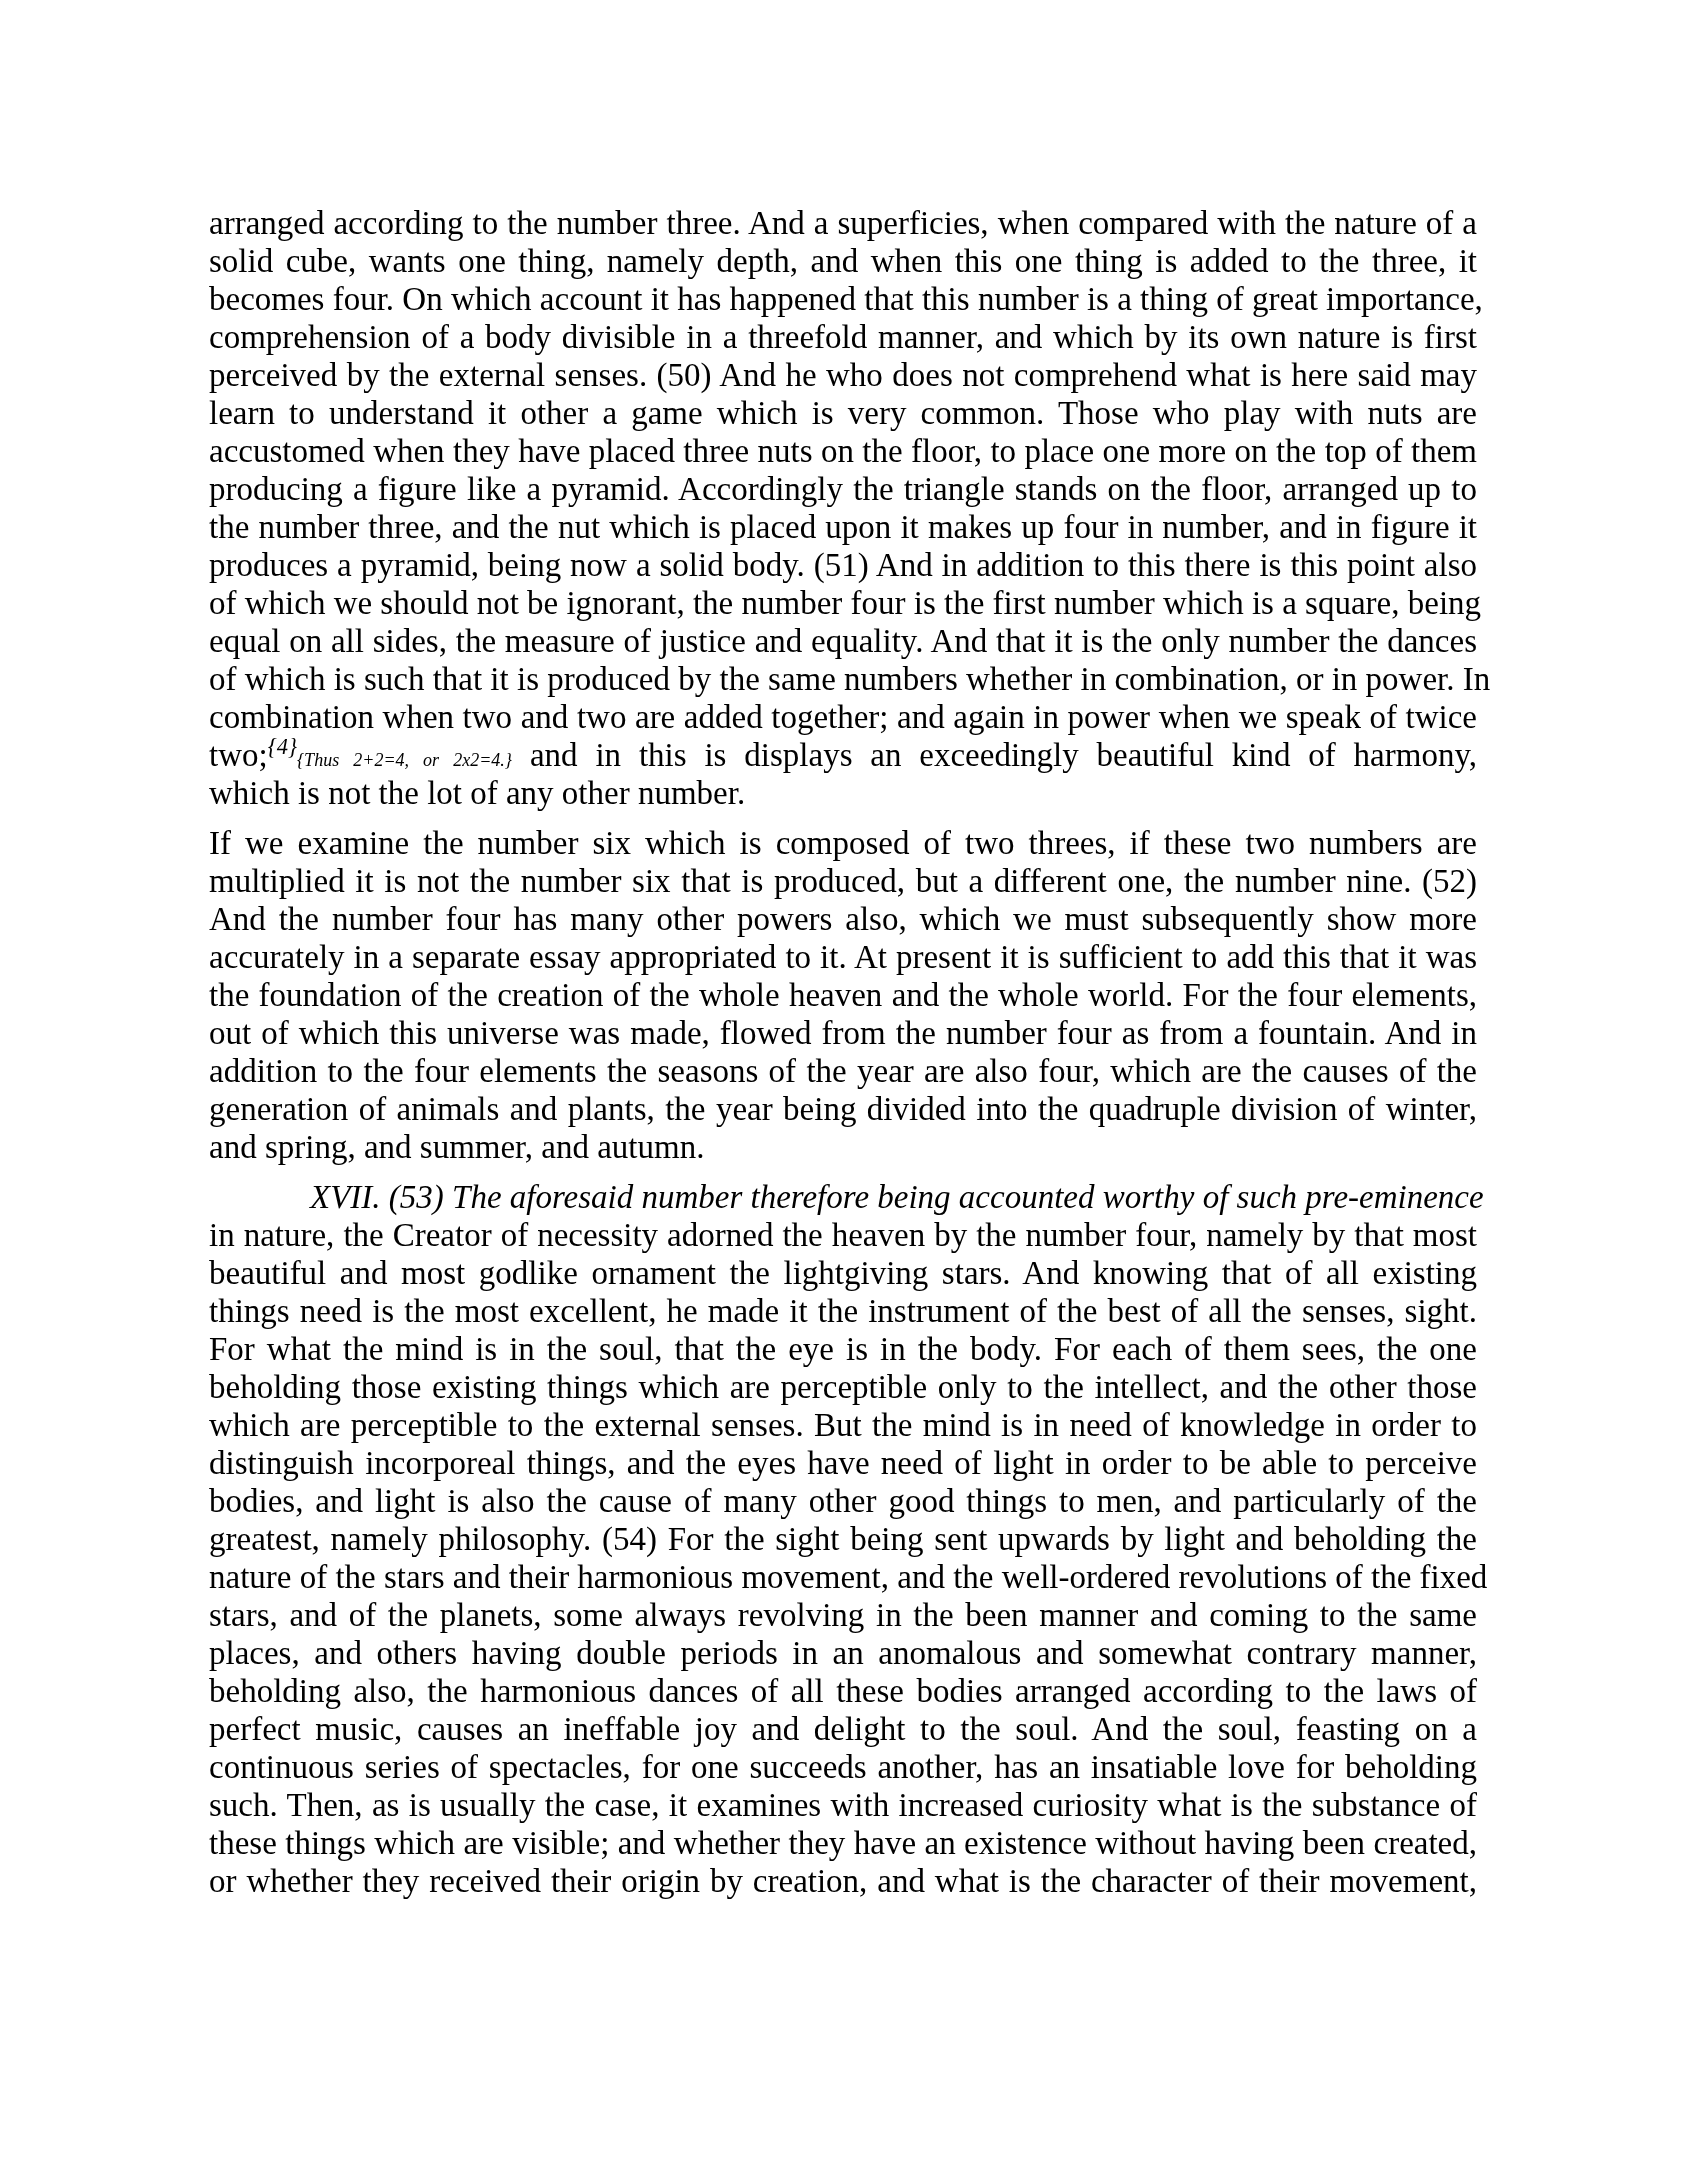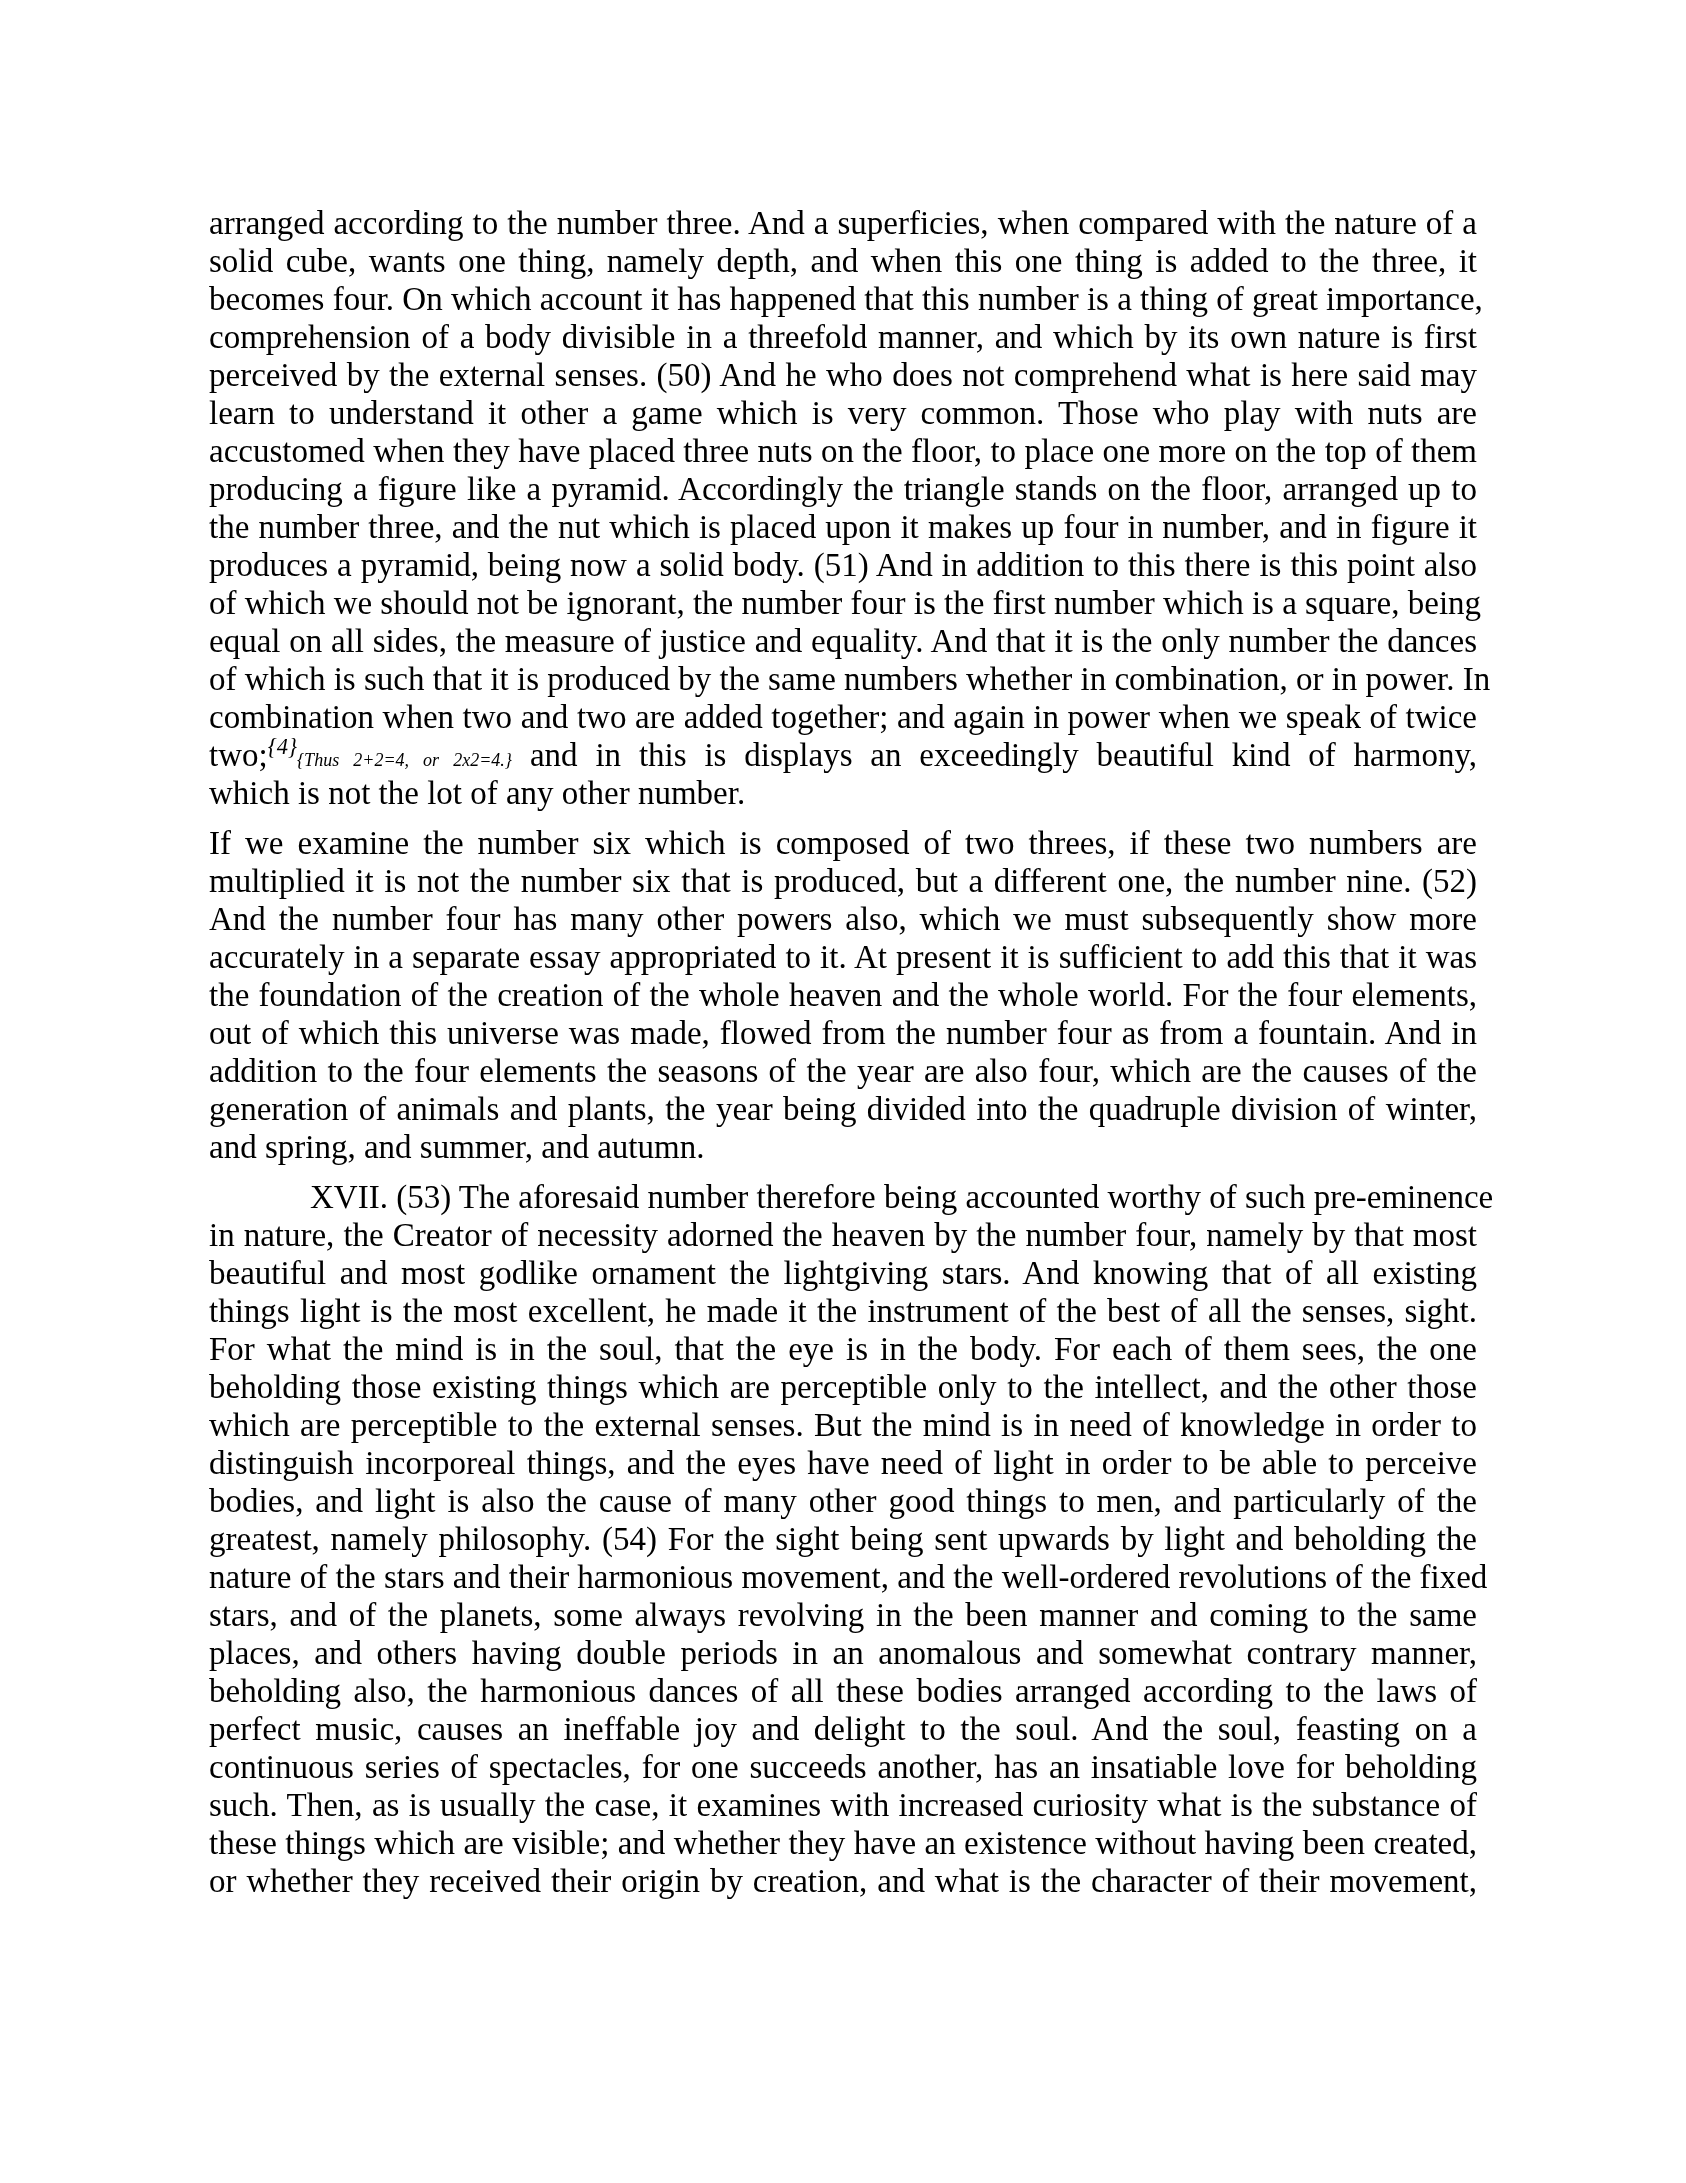--- a/index.html
+++ b/index.html
@@ -34,20 +34,21 @@
       text-align: justify;
       text-align-last: justify;
       overflow: visible;
     }
     .line.last {
       text-align: center;
       text-align-last: left;
     }
     .line.indent {
       padding-left: 101px;
+      font-style: italic;
     }
     .footnote-ref {
       font-style: italic;
       font-size: 22.5px;
       vertical-align: 12px;
       line-height: 0;
     }
     .footnote-text {
       font-style: italic;
       font-size: 18px;
@@ -86,21 +87,21 @@
     <span class="line">out of which this universe was made, flowed from the number four as from a fountain. And in</span>
     <span class="line">addition to the four elements the seasons of the year are also four, which are the causes of the</span>
     <span class="line">generation of animals and plants, the year being divided into the quadruple division of winter,</span>
     <span class="line last">and spring, and summer, and autumn.</span>
   </div>
 
   <div class="paragraph">
     <span class="line indent">XVII. (53) The aforesaid number therefore being accounted worthy of such pre-eminence</span>
     <span class="line">in nature, the Creator of necessity adorned the heaven by the number four, namely by that most</span>
     <span class="line">beautiful and most godlike ornament the lightgiving stars. And knowing that of all existing</span>
-    <span class="line">things light is the most excellent, he made it the instrument of the best of all the senses, sight.</span>
+    <span class="line">things need is the most excellent, he made it the instrument of the best of all the senses, sight.</span>
     <span class="line">For what the mind is in the soul, that the eye is in the body. For each of them sees, the one</span>
     <span class="line">beholding those existing things which are perceptible only to the intellect, and the other those</span>
     <span class="line">which are perceptible to the external senses. But the mind is in need of knowledge in order to</span>
     <span class="line">distinguish incorporeal things, and the eyes have need of light in order to be able to perceive</span>
     <span class="line">bodies, and light is also the cause of many other good things to men, and particularly of the</span>
     <span class="line">greatest, namely philosophy. (54) For the sight being sent upwards by light and beholding the</span>
     <span class="line">nature of the stars and their harmonious movement, and the well-ordered revolutions of the fixed</span>
     <span class="line">stars, and of the planets, some always revolving in the been manner and coming to the same</span>
     <span class="line">places, and others having double periods in an anomalous and somewhat contrary manner,</span>
     <span class="line">beholding also, the harmonious dances of all these bodies arranged according to the laws of</span>

